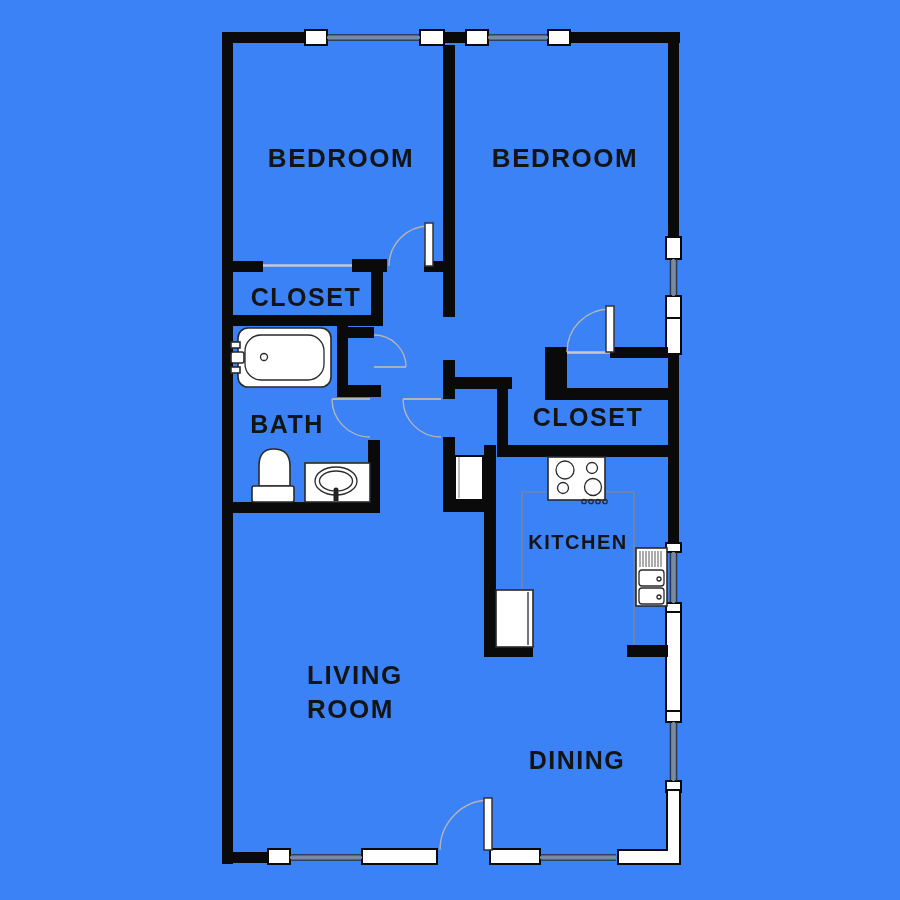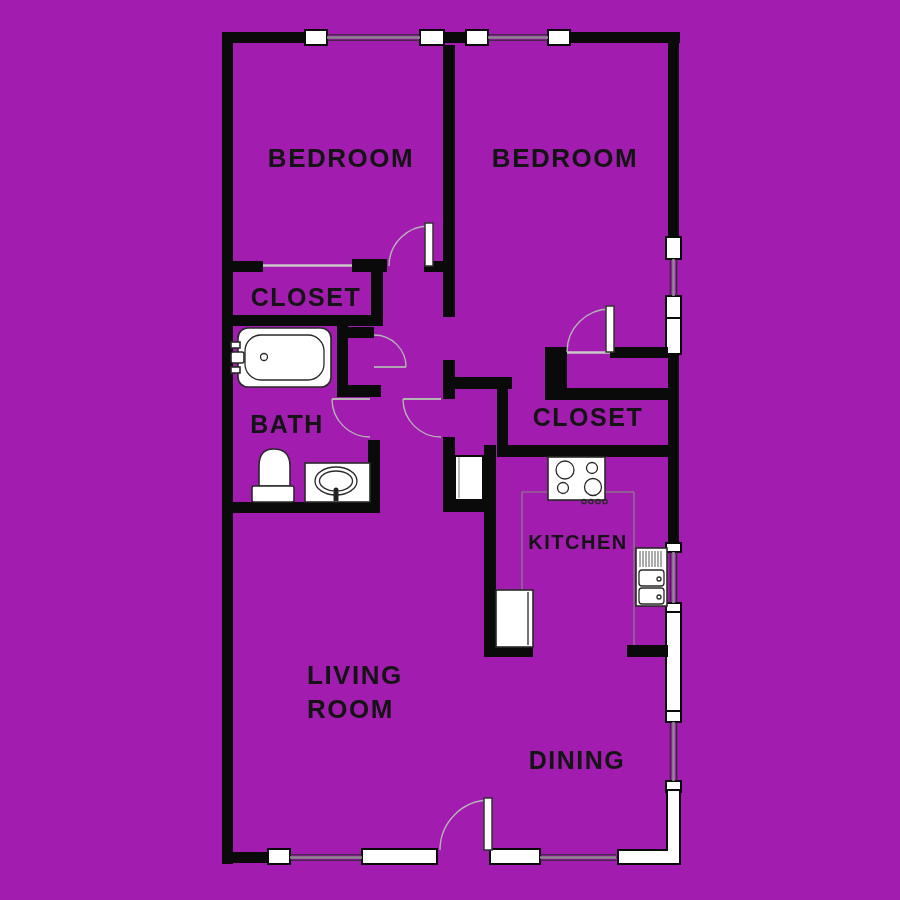--- a/index.html
+++ b/index.html
@@ -1,16 +1,16 @@
 <!DOCTYPE html>
 <html style="--c-wall: #0a0a0a; --c-fixture: #2a2a2a; --c-door_arc: #b5b5b5; --c-threshold: #c9c9c9; --c-counter: #888888; --c-label: #141414; --c-background: #ffffff;"><head>
 <meta charset="utf-8">
 <style>
   html,body{margin:0;padding:0;background:#fff;}
-  .canvas{position:relative;width:900px;height:900px;background:#a21caf;overflow:hidden;
+  .canvas{position:relative;width:900px;height:900px;background:#3b82f6;overflow:hidden;
           font-family:"Liberation Sans",sans-serif;}
   svg{position:absolute;left:0;top:0;}
   
   .w    {fill:var(--c-wall,#0a0a0a);stroke:none;}
   .wseg {fill:#ffffff;stroke:var(--c-wall,#0a0a0a);stroke-width:2;}
   .gl1  {stroke:#2a2a2a;stroke-width:1.1;}
   .glm  {stroke:#8a8a8a;stroke-width:2.6;}
   .darc {fill:none;stroke:var(--c-door_arc,#b5b5b5);stroke-width:1.4;}
   .lf   {stroke:var(--c-door_arc,#b5b5b5);stroke-width:1.8;}
   .thr  {stroke:var(--c-threshold,#c9c9c9);stroke-width:2.4;}

